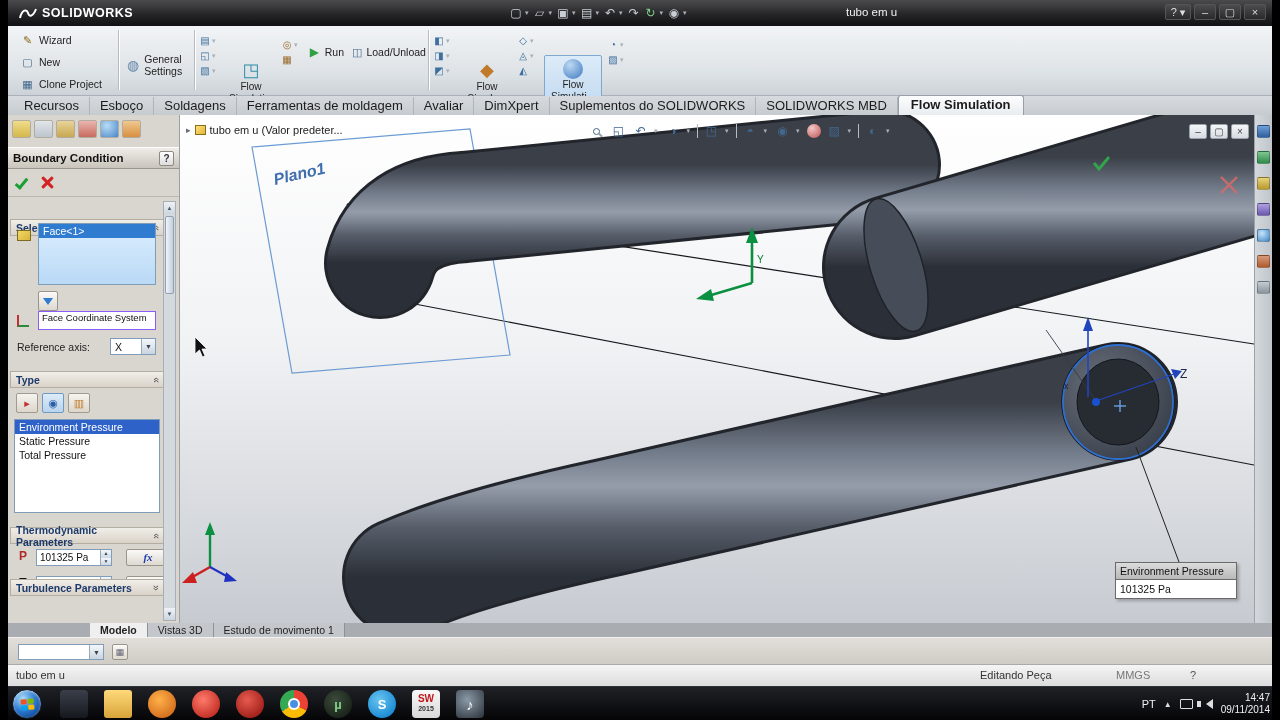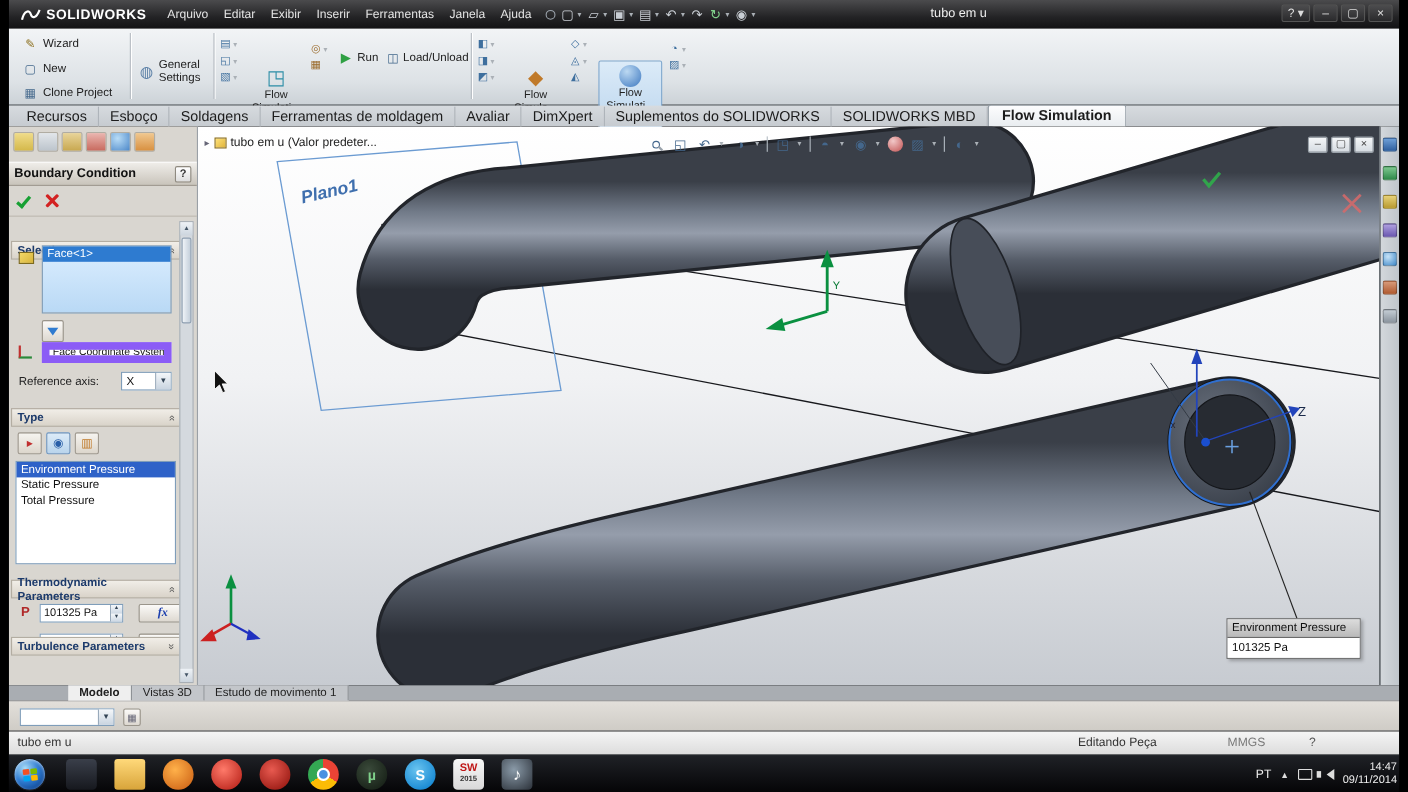--- a/index.html
+++ b/index.html
@@ -49,21 +49,21 @@
   .ck{display:inline-block;width:7px;height:13px;border-right:3px solid #17a033;border-bottom:3px solid #17a033;transform:rotate(40deg)}
   .xx{position:relative;width:13px;height:13px;display:inline-block}
   .xx::before,.xx::after{content:"";position:absolute;left:5px;top:-1px;width:3px;height:15px;background:#d32222;border-radius:1px}
   .xx::before{transform:rotate(45deg)}.xx::after{transform:rotate(-45deg)}
   .ghead{position:absolute;left:2px;width:155px;height:17px;background:linear-gradient(#f1eee8,#d9d3c9);border:1px solid #b3ada2;display:flex;align-items:center;padding:0 5px}
   .ghead .gt{flex:1;font-size:10.5px;font-weight:bold;color:#1c3a6b}
   .chev{font-size:10px;color:#555;transform:rotate(90deg);line-height:10px}
   .chev.down{transform:rotate(-90deg)}
   .selist{position:absolute;border:1px solid #7f9db9;background:linear-gradient(#dceeff,#b9d9f5);font-size:10.5px}
   .selrow{background:#2e7bd0;color:#fff;padding:1px 4px;font-size:10.5px}
-  .whitebox{position:absolute;border:7px solid #8b5cf6;background:#fff;font-size:9.5px;color:#111;display:flex;align-items:center;padding:0 3px;white-space:nowrap;overflow:hidden}
+  .whitebox{position:absolute;border:1px solid #8b5cf6;background:#fff;font-size:9.5px;color:#111;display:flex;padding:0 3px;white-space:nowrap;overflow:hidden}
   .funnel{width:0;height:0;border-left:5px solid transparent;border-right:5px solid transparent;border-top:7px solid #2f7bd0;position:relative;display:inline-block}
   .smbtn{position:absolute;width:20px;height:20px;border:1px solid #9a958b;border-radius:2px;background:linear-gradient(#fbfaf8,#ddd8d0);display:flex;align-items:center;justify-content:center}
   .faceic{display:inline-block;width:14px;height:11px;background:linear-gradient(135deg,#f2d868,#d8b43a);border:1px solid #7d6a1e}
   .axic{display:inline-block;width:12px;height:12px;border-left:2px solid #c03030;border-bottom:2px solid #2a8a3a}
   .combo{position:absolute;height:17px;border:1px solid #7f9db9;background:#fff;display:flex;align-items:center}
   .combo .cv{flex:1;font-size:10.5px;padding-left:4px;color:#111}
   .dbtn{width:14px;height:100%;background:linear-gradient(#f4f7fa,#c9d4e0);border-left:1px solid #9ab;font-size:7px;color:#345;display:flex;align-items:center;justify-content:center}
   .toggle{position:absolute;width:22px;height:20px;border:1px solid #a09a90;border-radius:2px;background:linear-gradient(#f6f4f0,#dcd6cc);text-align:center;font-size:11px;line-height:19px}
   .toggle.on{background:linear-gradient(#dcebf8,#b9d4ec);border-color:#6f98c4}
   .tlist{position:absolute;left:6px;width:146px;height:94px;background:#fff;border:1px solid #7f9db9;font-size:10.5px}
@@ -88,21 +88,21 @@
   .cwb{width:18px;height:15px;border:1px solid #9aa2aa;border-radius:2px;background:linear-gradient(#f4f6f8,#d6dce2);text-align:center;line-height:13px;font-size:10px;color:#444;margin-left:3px}
   .callout{left:1115px;top:562px;width:122px;border:1px solid #6a6a6a;box-shadow:2px 2px 3px rgba(0,0,0,.25);font-size:10.5px}
   .callout .hd{background:linear-gradient(#dcdcdc,#b9b9b9);border-bottom:1px solid #6a6a6a;padding:2px 4px;color:#111}
   .callout .bd{background:#fff;padding:3px 4px;color:#111}
 
   
   .rstrip{left:1254px;top:115px;width:18px;height:508px;background:linear-gradient(90deg,#d4d8dc,#bfc5cb);border-left:1px solid #9aa2aa}
   .rpi{position:absolute;left:2px;width:13px;height:13px;border-radius:2px;border:1px solid rgba(0,0,0,.25)}
 
   
-  .btabs{left:8px;top:623px;width:1264px;height:14px;background:#a9adb2;display:flex;align-items:stretch;padding-left:54px;font-size:10.5px}
+  .btabs{left:8px;top:623px;width:1264px;height:14px;background:#a9adb2;display:flex;align-items:stretch;padding-left:82px;font-size:10.5px}
   .btab{padding:0 10px;line-height:14px;background:#c3c6ca;border-right:1px solid #8e9296;color:#222}
   .btab.active{background:#efefef;font-weight:bold}
   .mbar{left:8px;top:637px;width:1264px;height:27px;background:linear-gradient(#e2dfda,#cfccc6);border-top:1px solid #f4f2ee}
   .statusbar{left:8px;top:664px;width:1264px;height:22px;background:linear-gradient(#f5f5f5,#dcdcdc);border-top:1px solid #aaa;font-size:11px;color:#333}
 
   
   .taskbar{left:0;top:686px;width:1280px;height:34px;background:linear-gradient(#1f2126,#050507);border-top:1px solid #2f3339}
   .orb{position:absolute;left:12px;top:2px;width:30px;height:30px;border-radius:50%;background:radial-gradient(circle at 35% 30%,#a8dcf8,#2f7cd2 45%,#0b3f8a 85%);border:1px solid #1a1a1a;box-shadow:inset 0 1px 3px rgba(255,255,255,.7)}
   .flag{position:absolute;left:8px;top:9px;width:13px;height:11px;display:grid;grid-template-columns:1fr 1fr;grid-template-rows:1fr 1fr;gap:1px;transform:rotate(-6deg)}
   .flag i{border-radius:1px}
@@ -119,30 +119,20 @@
 <body>
 
 <div id="stage">
 
   <div class="titlebar abs row">
     <div class="row" style="padding-left:10px;gap:4px">
       <svg width="20" height="15">
           <path d="M2 12 C4 3 9 3 10 7 C11 11 15 11 18 3" stroke="#fff" stroke-width="2" fill="none"></path>
         </svg>
       <span class="logotext">SOLIDWORKS</span>
-    </div>
-    <div class="row" style="margin-left:12px">
-      <span class="menu">Arquivo</span>
-      <span class="menu">Editar</span>
-      <span class="menu">Exibir</span>
-      <span class="menu">Inserir</span>
-      <span class="menu">Ferramentas</span>
-      <span class="menu">Janela</span>
-      <span class="menu">Ajuda</span>
-      <span class="pin"></span>
     </div>
     <div class="row abs" style="left:500px;top:0;height:26px;gap:1px">
       <span class="tbi">▢</span>
         <span class="caret">▾</span>
       <span class="tbi">▱</span>
         <span class="caret">▾</span>
       <span class="tbi">▣</span>
         <span class="caret">▾</span>
       <span class="tbi">▤</span>
         <span class="caret">▾</span>

